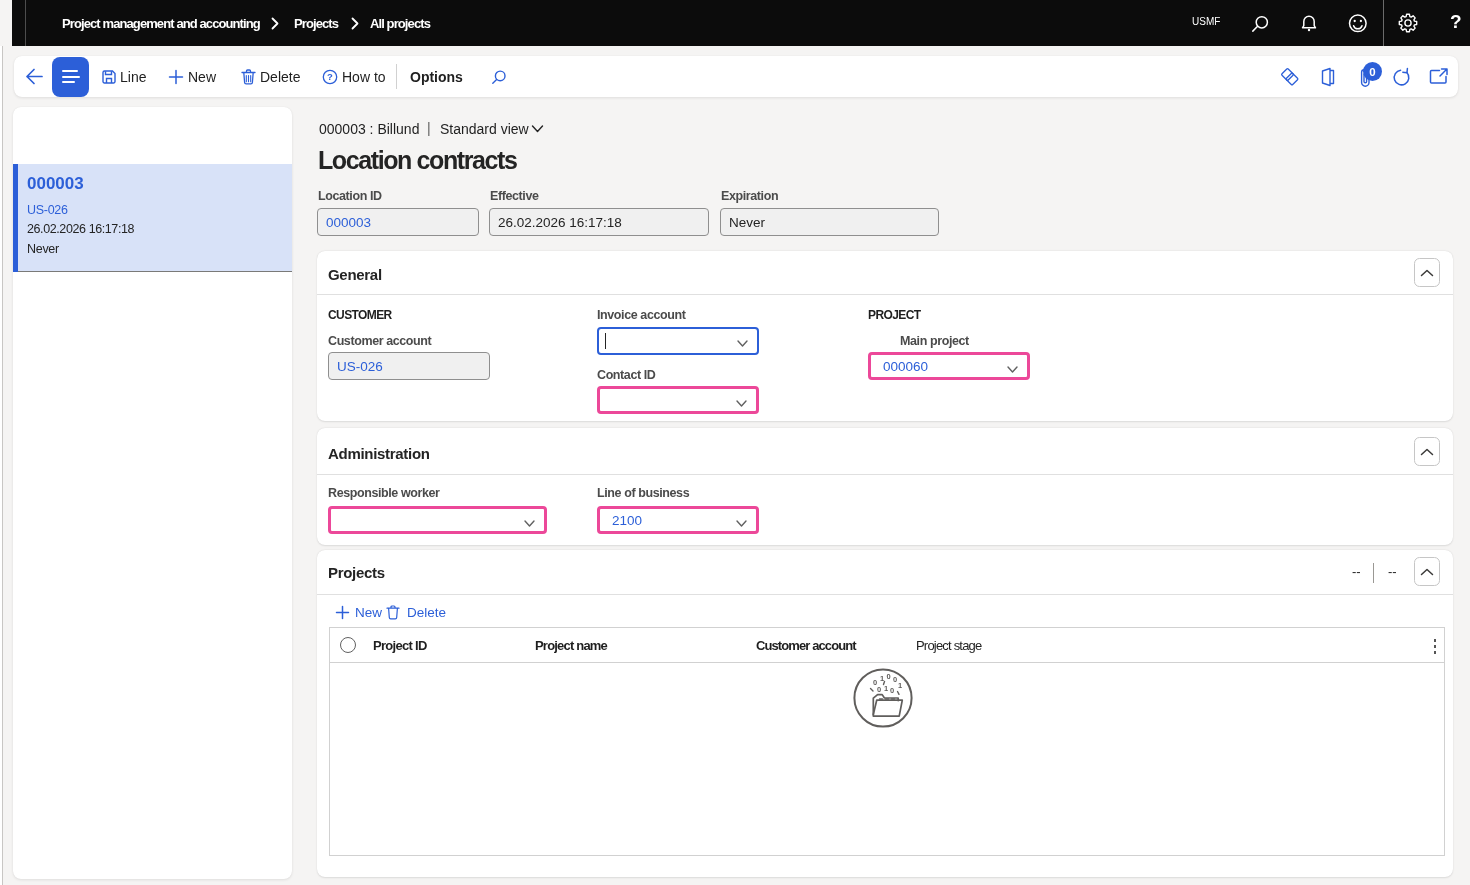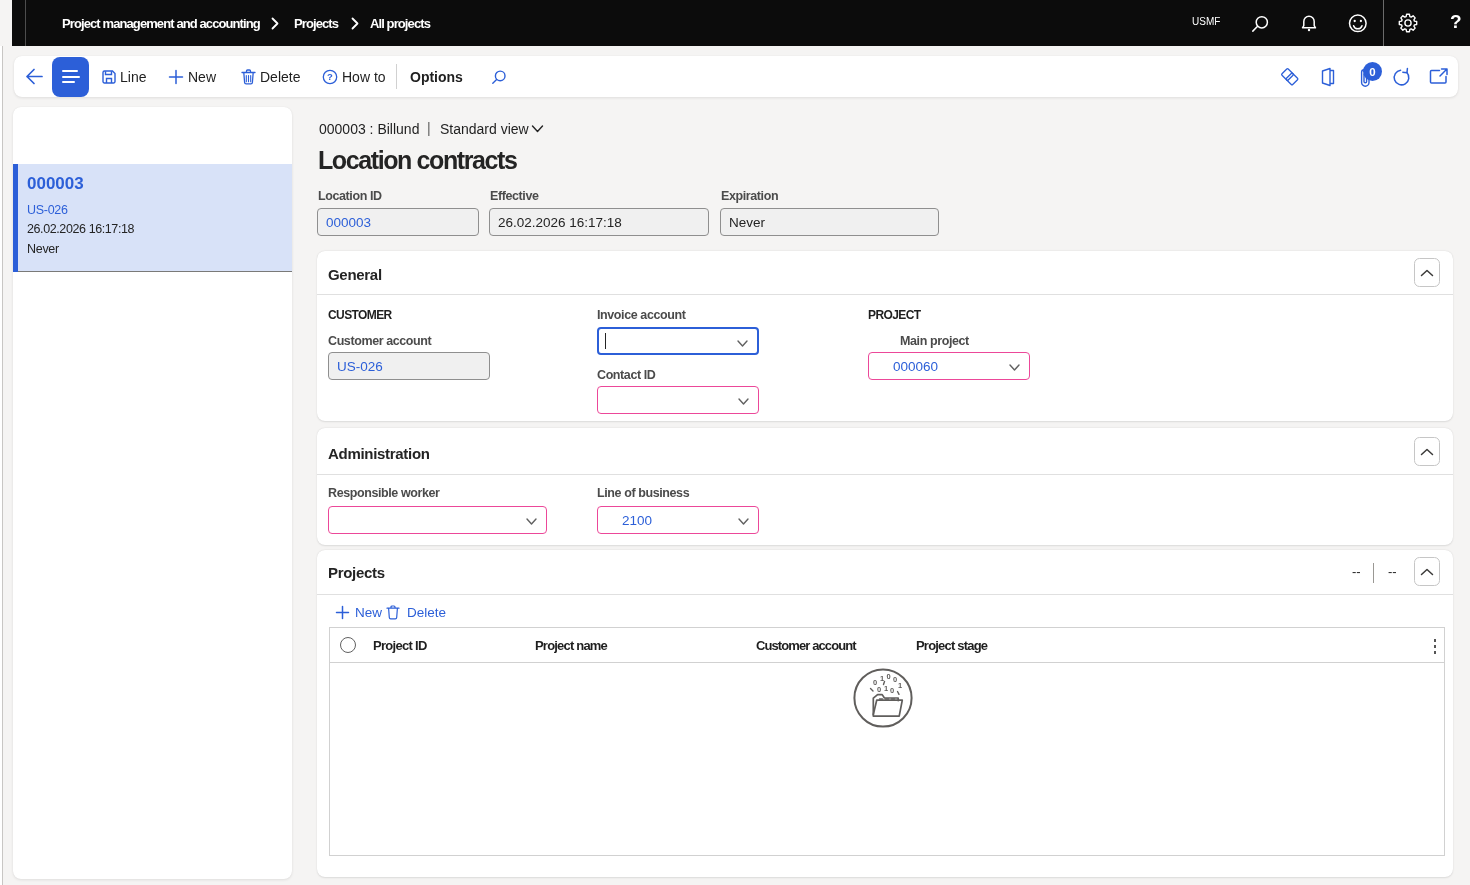--- a/index.html
+++ b/index.html
@@ -21,21 +21,21 @@
   #leftpanel { position:absolute; left:13px; top:107px; width:279px; height:772px; background:#fff; border-radius:8px; box-shadow:0 1px 3px rgba(0,0,0,.09), 0 0 1px rgba(0,0,0,.07); }
   #filterbox { position:absolute; left:9.5px; top:16px; width:259px; height:30px; border:1px solid #616161; border-radius:4px; background:#fff; }
   #selitem { position:absolute; left:0; top:57px; width:279px; height:108px; background:#d8e2f8; border-bottom:1px solid #7a7a78; }
   #selitem .bar { position:absolute; left:0; top:0; width:5px; height:108px; background:#2c5fd8; }
   .card { position:absolute; background:#fff; border-radius:8px; box-shadow:0 0.6px 1.8px rgba(0,0,0,.1), 0 0 1px rgba(0,0,0,.08); }
   .cardhead { position:absolute; left:0; top:0; right:0; border-bottom:1px solid #e0e0e0; }
   .sectitle { font-size:15px; letter-spacing:-0.3px; font-weight:700; color:#242424; }
   .collbtn { position:absolute; width:26px; height:29px; border:1px solid #c6c6c6; border-radius:5.5px; background:#fff; display:flex; align-items:center; justify-content:center; }
   .flabel { font-size:12.5px; font-weight:700; letter-spacing:-0.4px; color:#4b4b4b; position:absolute; }
   .ginput { position:absolute; height:28px; background:#f0f0f0; border:1px solid #8f8f8f; border-radius:4px; font-size:13.5px; display:flex; align-items:center; padding-left:8px; }
-  .combo { position:absolute; height:28px; background:#fff; border:1px solid #ec4899; border-radius:4px; font-size:13.5px; display:flex; align-items:center; padding-left:24px; }
+  .combo { position:absolute; height:28px; background:#fff; border:3px solid #ec4899; border-radius:4px; font-size:13.5px; display:flex; align-items:center; padding-left:12px; }
   .combo .chev { position:absolute; right:8px; top:9px; }
   .grphead { font-size:12px; font-weight:700; letter-spacing:-0.6px; color:#1f1f1f; position:absolute; }
 </style>
 </head>
 <body>
 
 <div id="topbar">
   <div class="abs" style="left:13px; top:0; width:1px; height:46px; background:#4d4d4d;"></div>
   <div class="abs crumb" style="left:50px; top:16px;">Project management and accounting</div>
   <svg class="abs" style="left:256px; top:17px;" width="13" height="13" viewBox="0 0 13 13">
@@ -224,21 +224,21 @@
       <path d="M1 3.2 h12 M5 3.2 V2 a1 1 0 0 1 1-1 h2 a1 1 0 0 1 1 1 v1.2 M2.6 3.2 l.7 9.3 a1.4 1.4 0 0 0 1.4 1.3 h4.6 a1.4 1.4 0 0 0 1.4-1.3 l.7-9.3" stroke="#2c5fd8" stroke-width="1.2" fill="none" stroke-linecap="round"></path>
     </svg>
   <div class="abs blue" style="left:90px; top:55px; font-size:13.5px;">Delete</div>
 
   <div class="abs" style="left:12px; top:77px; width:1116px; height:229px; border:1px solid #d1d1d1;">
     <div class="abs" style="left:0; top:0; width:100%; height:35px; border-bottom:1px solid #d1d1d1;"></div>
     <div class="abs" style="left:10px; top:8.5px; width:16px; height:16px; border:1.5px solid #616161; border-radius:50%;"></div>
     <div class="abs" style="left:43px; top:10px; font-size:13px; letter-spacing:-0.7px; font-weight:700;">Project ID</div>
     <div class="abs" style="left:205px; top:10px; font-size:13px; letter-spacing:-0.8px; font-weight:700;">Project name</div>
     <div class="abs" style="left:426px; top:10px; font-size:13px; letter-spacing:-0.9px; font-weight:700;">Customer account</div>
-    <div class="abs" style="left:586px; top:10px; font-size:13px; letter-spacing:-0.8px; font-weight:700;">Project stage</div>
+    <div class="abs" style="left:586px; top:10px; font-size:13px; letter-spacing:-0.8px; font-weight:400;">Project stage</div>
     <div class="abs" style="right:8px; top:11px; width:2.5px; height:2.5px; background:#555;"></div>
     <div class="abs" style="right:8px; top:17px; width:2.5px; height:2.5px; background:#555;"></div>
     <div class="abs" style="right:8px; top:23px; width:2.5px; height:2.5px; background:#555;"></div>
 
     <svg class="abs" style="left:523px; top:40px;" width="60" height="60" viewBox="0 0 60 60">
       <circle cx="30" cy="30" r="28.6" stroke="#605e5c" stroke-width="2" fill="none"></circle>
       <g stroke="#605e5c" stroke-width="1.7" fill="none" stroke-linejoin="round" stroke-linecap="round">
         <path d="M20.3 46.5 V30.2 l4.3-3.6 h4.6 l2.2 3.4 h13.8 v2.6"></path>
         <path d="M20.3 46.5 l3.4-14.3 h25.6 l-3.1 15.9 h-25.9 z"></path>
         <path d="M26.5 31 h3 M32.5 31 h3 M38.5 31 h3" stroke-width="1.3"></path>

